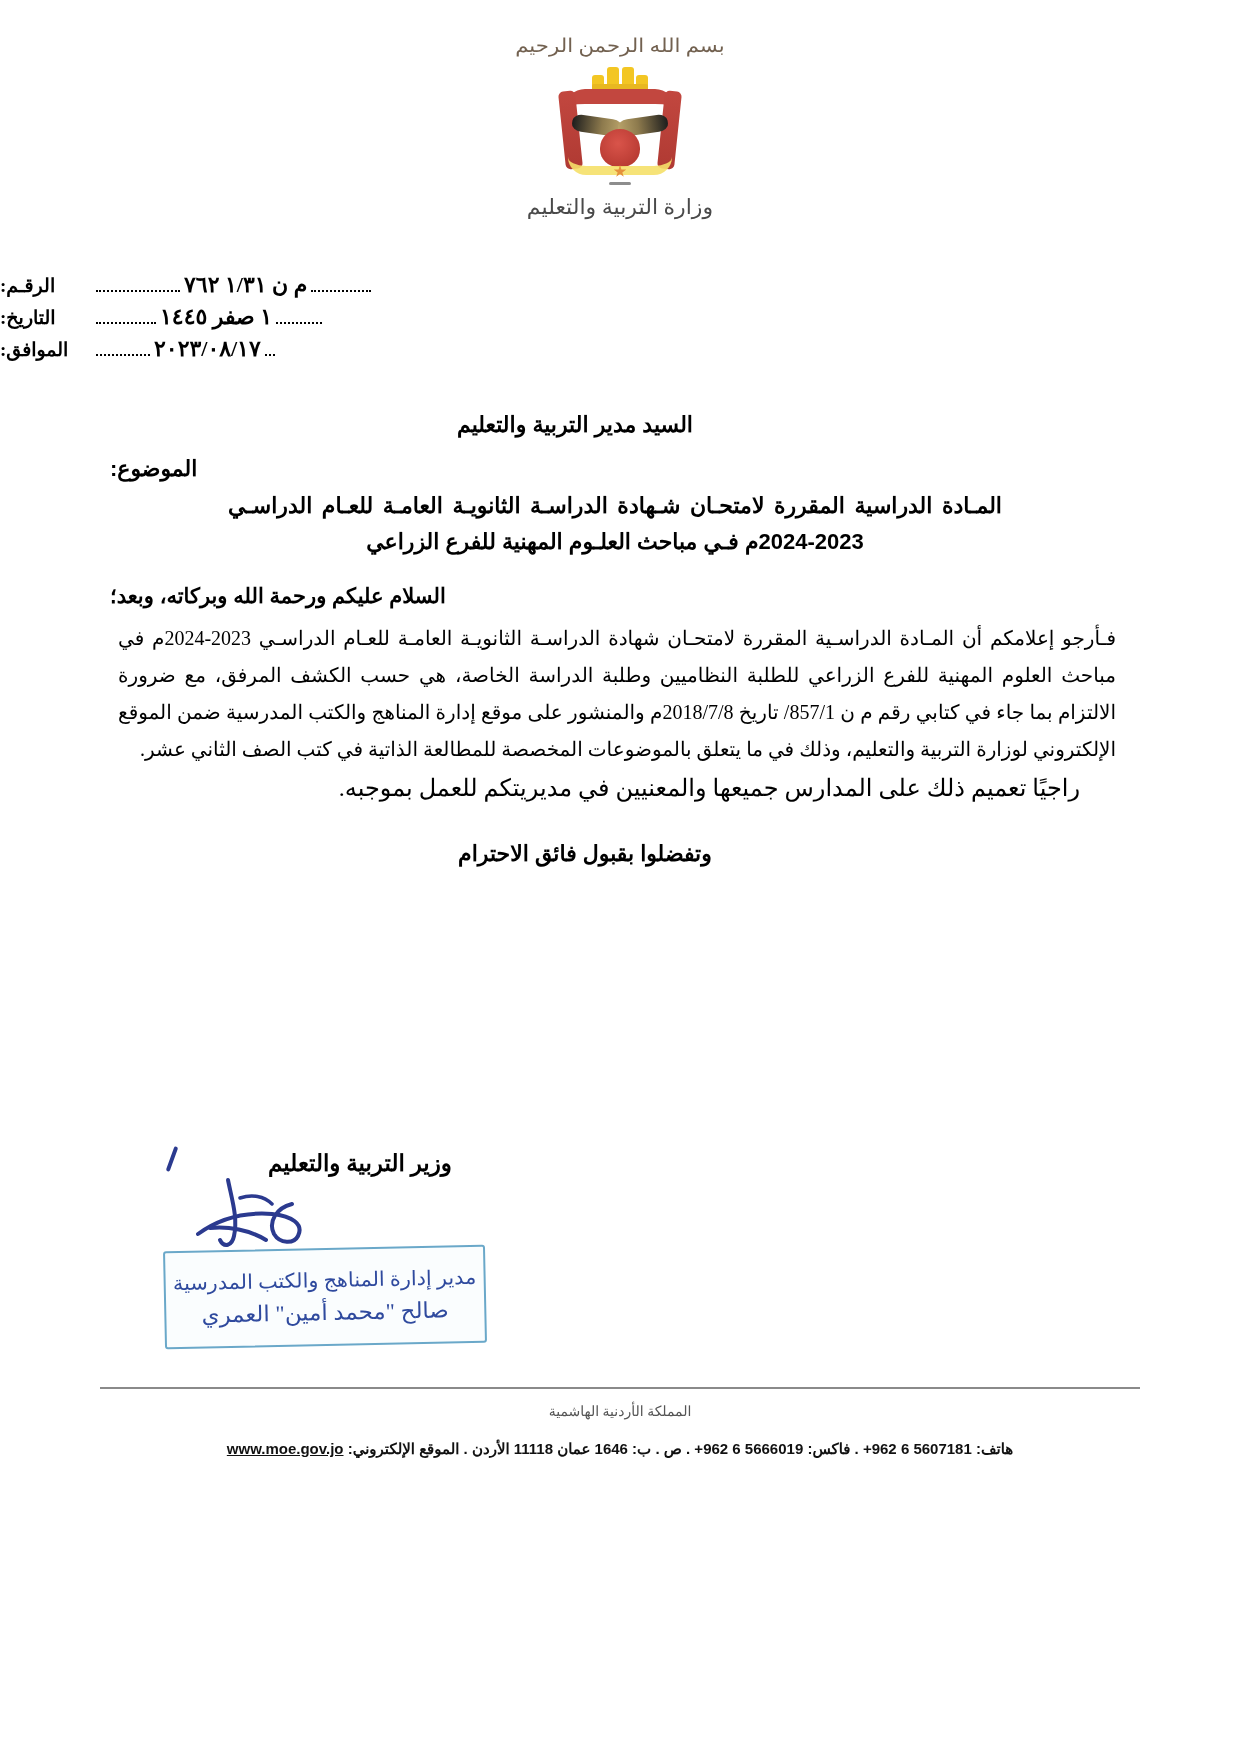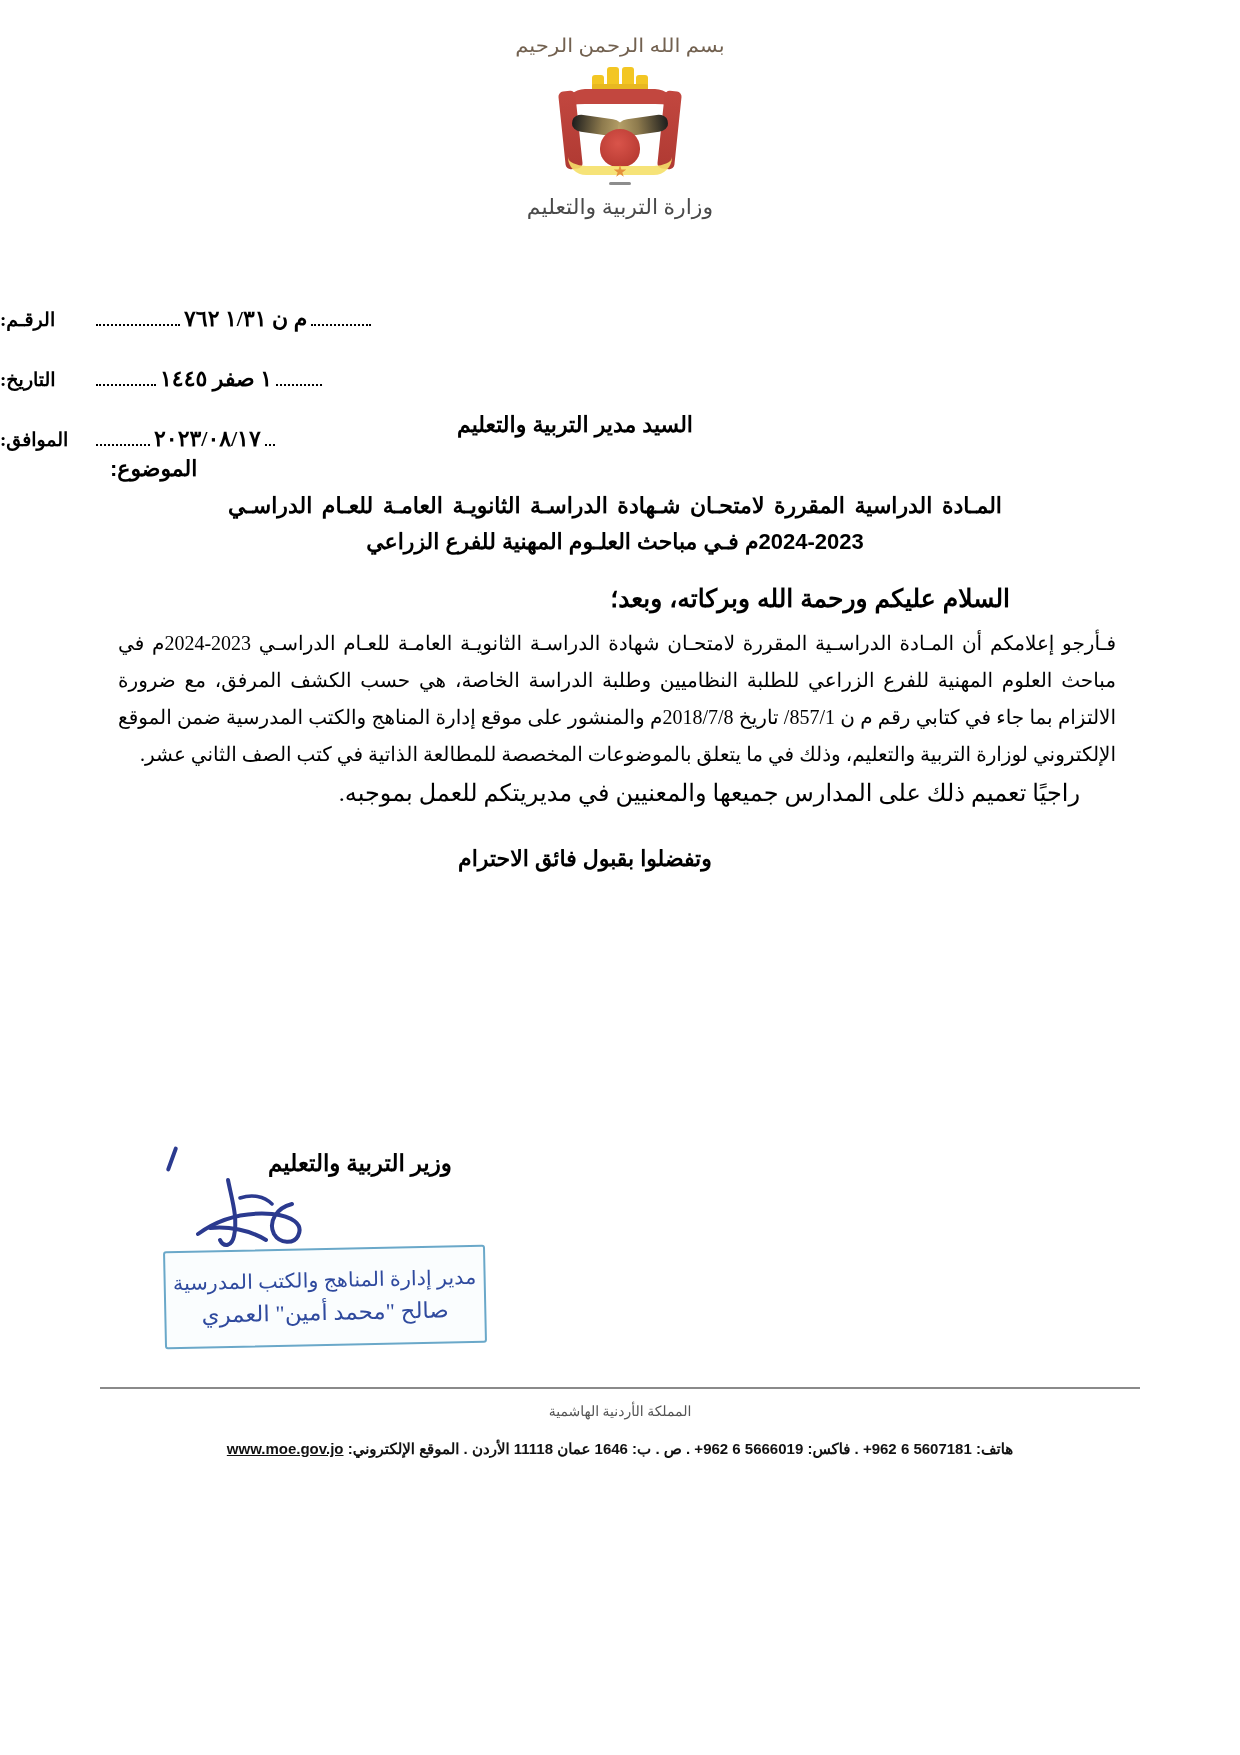--- a/index.html
+++ b/index.html
@@ -162,21 +162,20 @@
   }
 
   .ref-row {
     display: flex;
     flex-direction: row-reverse;
     align-items: baseline;
     justify-content: flex-start;
     padding-right: 18px;
     margin-bottom: 6px;
     direction: rtl;
-    margin-top: 34px;
   }
 
   .ref-label {
     font-size: 19px;
     font-weight: bold;
     white-space: nowrap;
     width: 92px;
     text-align: left;
     flex: 0 0 auto;
   }
@@ -243,23 +242,23 @@
     font-weight: bold;
     line-height: 36px;
     text-align: justify;
     text-align-last: center;
     padding: 0 128px 0 118px;
     margin-bottom: 24px;
   }
 
   .greeting {
     font-family: "Liberation Sans", sans-serif;
-    font-size: 25px;
-    font-weight: bold;
-    text-align: right;
+    font-size: 21px;
+    font-weight: bold;
+    text-align: left;
     padding-right: 120px;
     margin-bottom: 12px;
   }
 
   .para {
     font-size: 20px;
     line-height: 37px;
     text-align: justify;
     text-align-last: right;
     padding: 0 14px 0 8px;

